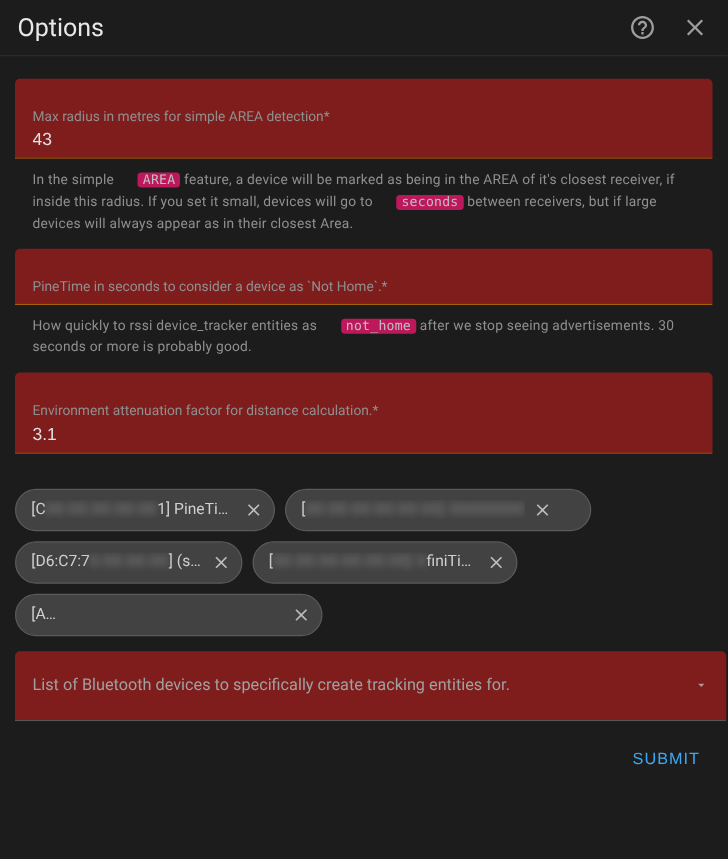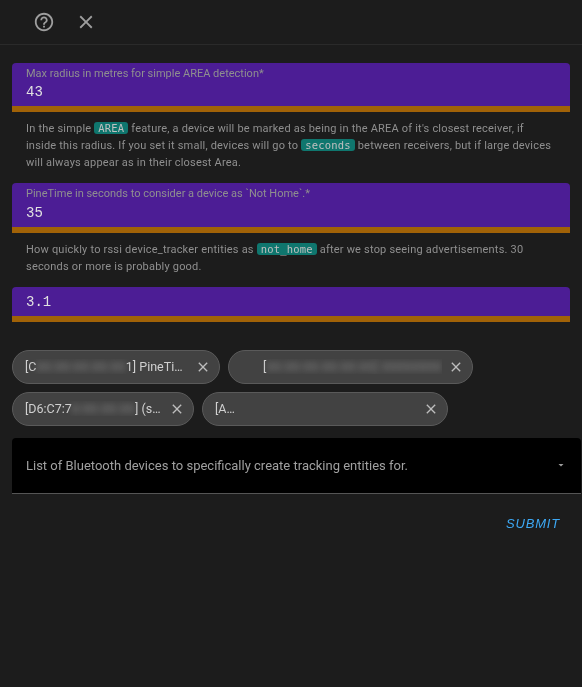--- a/index.html
+++ b/index.html
@@ -28,96 +28,96 @@
     align-items: center;
     justify-content: center;
     cursor: pointer;
     color: #9e9e9e;
     margin-left: 18px;
   }
   .content {
     padding: 10px 12px 0 12px;
   }
   .field {
-    background: #4c1d95;
+    background: #7f1d1d;
     border-top-left-radius: 4px;
     border-top-right-radius: 4px;
-    padding: 4px 14px 6px 14px;
-    border-bottom: 6px solid #a16207;
+    padding: 24px 14px 6px 14px;
+    border-bottom: 1px solid #a16207;
     margin-top: 8px;
   }
   .field-label {
     font-size: 11px;
     color: #8f8f8f;
     line-height: 1.3;
   }
   .field-value {
     font-size: 14px;
     color: #e1e1e1;
     margin-top: 2px;
     background: transparent;
     border: none;
     outline: none;
     width: 100%;
-    font-family: Liberation Mono, monospace;
+    font-family: Liberation Sans, sans-serif;
   }
   .help {
     font-size: 11px;
     color: #8f8f8f;
     line-height: 1.55;
     padding: 8px 14px 4px 14px;
     letter-spacing: 0.2px;
   }
   code {
-    background: #0f766e;
+    background: #be185d;
     padding: 0 4px;
     border-radius: 3px;
     font-family: ui-monospace, Menlo, Consolas, monospace;
     font-size: 10.5px;
     color: #c0c0c0;
+    margin-left: 16px;
   }
   .chips {
     padding: 10px 12px 4px 12px;
     display: flex;
     flex-wrap: wrap;
     gap: 8px;
   }
   .chip {
     background: #424242;
     border: 1px solid #5a5a5a;
     border-radius: 18px;
     height: 34px;
     display: inline-flex;
     align-items: center;
     padding: 0 6px 0 12px;
     max-width: 260px;
     font-size: 12.5px;
     color: #d0d0d0;
     cursor: default;
-    justify-content: flex-end;
   }
   .chip-text {
     white-space: nowrap;
     overflow: hidden;
     text-overflow: ellipsis;
   }
   .chip-remove {
     width: 20px;
     height: 20px;
     display: flex;
     align-items: center;
     justify-content: center;
     margin-left: 4px;
     cursor: pointer;
     color: #bdbdbd;
     flex-shrink: 0;
   }
   .dropdown {
     margin: 8px 1px 0 12px;
-    background: #000000;
+    background: #7f1d1d;
     border-top-left-radius: 4px;
     border-top-right-radius: 4px;
     border-bottom: 1px solid #555;
     padding: 18px 14px;
     display: flex;
     align-items: center;
     cursor: pointer;
   }
   .dropdown-label {
     flex: 1;
@@ -133,41 +133,41 @@
     padding: 22px 22px 0 0;
   }
   .submit {
     color: #3da9f5;
     font-size: 13px;
     font-weight: 500;
     letter-spacing: 0.8px;
     background: none;
     border: none;
     cursor: pointer;
-    font-style: italic;
   }
   
   .w1 { width: 208px; }
   .w2 { width: 245px; }
   .w3 { width: 232px; }
   .w4 { width: 182px; }
   .w5 { width: 212px; }
   .w6 { width: 246px; }
   
   .redact {
     display: inline-block;
     filter: blur(3px);
     color: #888;
     letter-spacing: 0.5px;
   }
 </style>
 </head>
 <body>
 
 <div class="header">
+  <div class="title">Options</div>
   <div class="icon-btn">
     <svg width="22" height="22" viewBox="0 0 24 24" fill="currentColor">
         <path d="M11 18h2v-2h-2v2zm1-16C6.48 2 2 6.48 2 12s4.48 10 10 10 10-4.48 10-10S17.52 2 12 2zm0 18c-4.41 0-8-3.59-8-8s3.59-8 8-8 8 3.59 8 8-3.59 8-8 8zm0-14c-2.21 0-4 1.79-4 4h2c0-1.1.9-2 2-2s2 .9 2 2c0 2-3 1.75-3 5h2c0-2.25 3-2.5 3-5 0-2.21-1.79-4-4-4z"></path>
       </svg>
   </div>
   <div class="icon-btn">
     <svg width="22" height="22" viewBox="0 0 24 24" fill="currentColor">
         <path d="M19 6.41 17.59 5 12 10.59 6.41 5 5 6.41 10.59 12 5 17.59 6.41 19 12 13.41 17.59 19 19 17.59 13.41 12z"></path>
       </svg>
   </div>
@@ -178,27 +178,27 @@
   <div class="field">
     <div class="field-label">Max radius in metres for simple AREA detection*</div>
     <input class="field-value" value="43" style="">
   </div>
   <div class="help">
     <span>In the simple </span><code>AREA</code><span> feature, a device will be marked as being in the AREA of it's closest receiver, if inside this radius. If you set it small, devices will go to </span><code>seconds</code><span> between receivers, but if large devices will always appear as in their closest Area.</span>
   </div>
 
   <div class="field">
     <div class="field-label">PineTime in seconds to consider a device as `Not Home`.*</div>
-    <input class="field-value" value="35" style="">
   </div>
   <div class="help">
     <span>How quickly to rssi device_tracker entities as </span><code>not_home</code><span> after we stop seeing advertisements. 30 seconds or more is probably good.</span>
   </div>
 
   <div class="field">
+    <div class="field-label">Environment attenuation factor for distance calculation.*</div>
     <input class="field-value" value="3.1" style="">
   </div>
 
   <div style="height:18px"></div>
 
 
 </div>
 
 <div class="chips" id="chips">
     <div class="chip w1">
@@ -212,20 +212,28 @@
     <div class="chip w2">
       <span class="chip-text"><span>[</span><span class="redact">00:00:00:00:00:00] 00000000</span><span></span></span>
       <span class="chip-remove">
         <svg width="16" height="16" viewBox="0 0 24 24" fill="currentColor">
           <path d="M19 6.41 17.59 5 12 10.59 6.41 5 5 6.41 10.59 12 5 17.59 6.41 19 12 13.41 17.59 19 19 17.59 13.41 12z"></path>
         </svg>
       </span>
     </div>
     <div class="chip w4">
       <span class="chip-text"><span>[D6:C7:7</span><span class="redact">0:00:00:00</span><span>] (saved)</span></span>
+      <span class="chip-remove">
+        <svg width="16" height="16" viewBox="0 0 24 24" fill="currentColor">
+          <path d="M19 6.41 17.59 5 12 10.59 6.41 5 5 6.41 10.59 12 5 17.59 6.41 19 12 13.41 17.59 19 19 17.59 13.41 12z"></path>
+        </svg>
+      </span>
+    </div>
+    <div class="chip w5">
+      <span class="chip-text"><span>[</span><span class="redact">00:00:00:00:00:00] 0</span><span>finiTime</span></span>
       <span class="chip-remove">
         <svg width="16" height="16" viewBox="0 0 24 24" fill="currentColor">
           <path d="M19 6.41 17.59 5 12 10.59 6.41 5 5 6.41 10.59 12 5 17.59 6.41 19 12 13.41 17.59 19 19 17.59 13.41 12z"></path>
         </svg>
       </span>
     </div>
     <div class="chip w6">
       <span class="chip-text"><span>[A</span><span class="redact">0:00:00:00:00:00] 000000000000</span><span></span></span>
       <span class="chip-remove">
         <svg width="16" height="16" viewBox="0 0 24 24" fill="currentColor">

